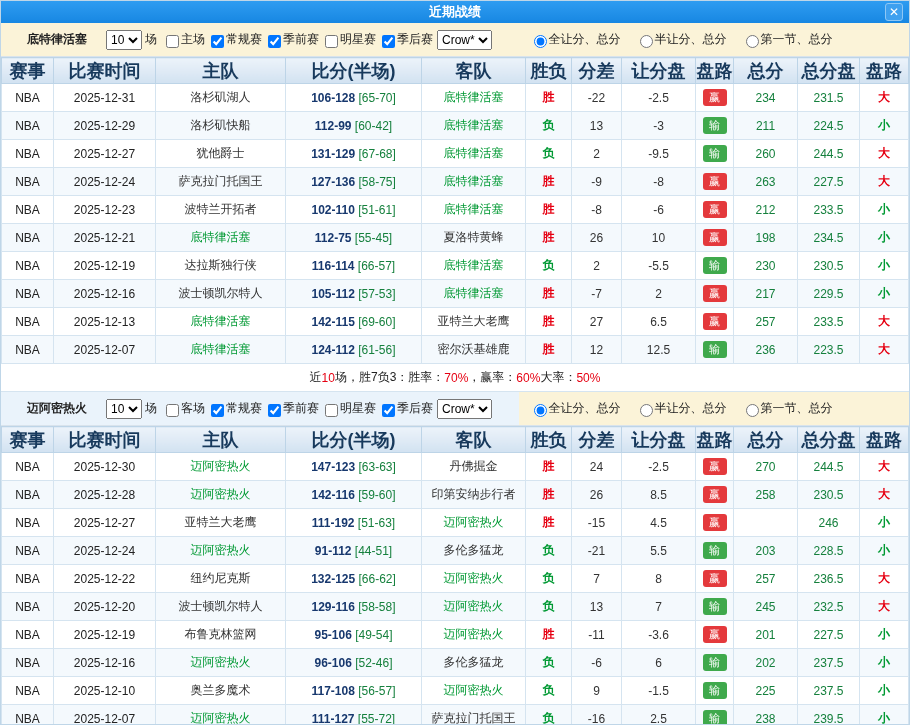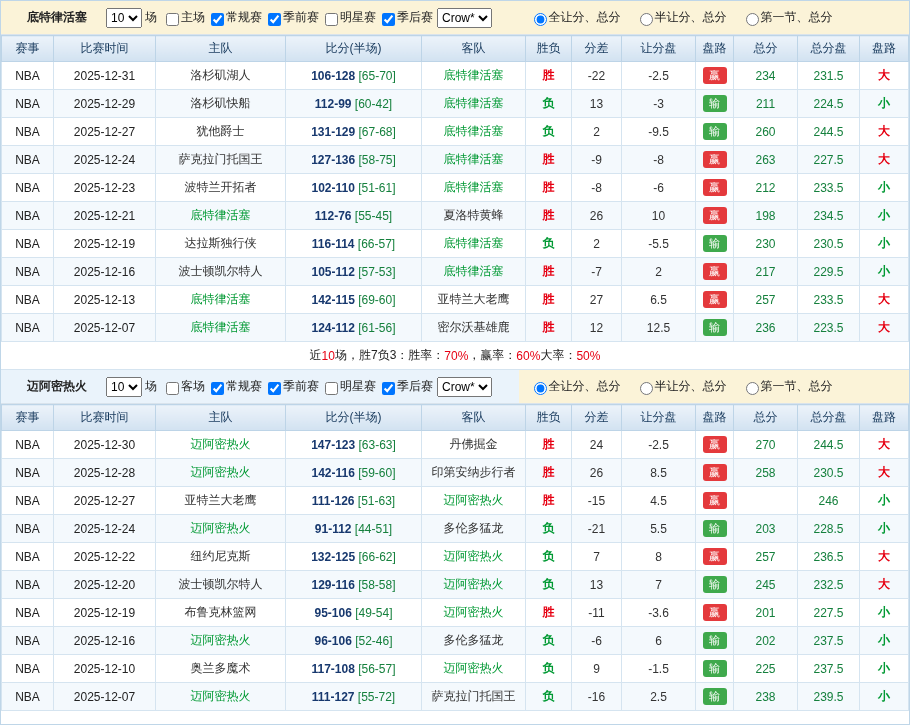--- a/index.html
+++ b/index.html
@@ -15,21 +15,21 @@
   .fb-cream .fb-left,.fb-cream .fb-right{background:#fbf3d8}
   .fb-blue .fb-left{background:#eaf3fb}
   .fb-blue .fb-right{background:#fbf3d8}
   .teamname{font-weight:bold;margin-right:16px;color:#222}
   .sel{font-size:12px;height:20px;margin:0 3px;font-family:inherit}
   .lbl{margin-right:4px}
   label.cb,label.rb{display:inline-flex;align-items:flex-end;margin-right:1px;cursor:pointer}
   label.rb{margin-right:14px}
   input[type=checkbox],input[type=radio]{width:13px;height:13px;margin:0 2px 0 5px;vertical-align:middle}
   table{width:100%;border-collapse:collapse;table-layout:fixed}
-  th{background:linear-gradient(#ecf3fa,#d2e2f1);border:1px solid #bdd4e7;height:26px;font-size:12px;color:#17395c;font-weight:normal}
+  th{background:linear-gradient(#ecf3fa,#d2e2f1);border:1px solid #bdd4e7;height:26px;font-size:18px;color:#17395c;font-weight:bold}
   td{border:1px solid #d5e4f0;height:28px;text-align:center;overflow:hidden;white-space:nowrap;background:#fff}
   tbody tr:nth-child(even) td{background:#f4f9fd}
   .c-team{color:#333}
   .c-team.focus{color:#009933}
   .sc{color:#17386e;font-weight:bold}
   .half{color:#15803d}
   .c-res{font-weight:bold}
   .red{color:#e60012}
   .green{color:#009933}
   .c-blue{color:#15803d}
@@ -38,20 +38,24 @@
   .b-red{background:#e4393c}
   .b-green{background:#3fa94c}
   .summary{height:28px;display:flex;align-items:center;justify-content:center;background:#fff;border-bottom:1px solid #d5e4f0;font-size:12px}
   .summary .red{color:#e60012}
 </style>
 </head>
 <body>
 
 <div class="panel">
 
+  <div class="titlebar">
+    <span class="title">近期战绩</span>
+    <span class="close">✕</span>
+  </div>
 
   <div class="filterbar fb-cream">
     <div class="fb-left">
       <span class="teamname">底特律活塞</span>
       <select class="sel"><option>10</option></select>
       <span class="lbl">场</span>
       <label class="cb">
           <input type="checkbox" style="">
           <span>主场</span>
         </label>
@@ -188,21 +192,21 @@
           <td class="c-num">-6</td>
           <td class="c-badge"><span class="badge b-red">赢</span></td>
           <td class="c-blue">212</td>
           <td class="c-blue">233.5</td>
           <td class="c-res green">小</td>
         </tr>
         <tr>
           <td class="c-league">NBA</td>
           <td class="c-date">2025-12-21</td>
           <td class="c-team focus">底特律活塞</td>
-          <td class="c-score"><span class="sc">112-76</span> <span class="half">[55-45]</span></td>
+          <td class="c-score"><span class="sc">112-75</span> <span class="half">[55-45]</span></td>
           <td class="c-team">夏洛特黄蜂</td>
           <td class="c-res red">胜</td>
           <td class="c-num">26</td>
           <td class="c-num">10</td>
           <td class="c-badge"><span class="badge b-red">赢</span></td>
           <td class="c-blue">198</td>
           <td class="c-blue">234.5</td>
           <td class="c-res green">小</td>
         </tr>
         <tr>
@@ -375,21 +379,21 @@
           <td class="c-num">8.5</td>
           <td class="c-badge"><span class="badge b-red">赢</span></td>
           <td class="c-blue">258</td>
           <td class="c-blue">230.5</td>
           <td class="c-res red">大</td>
         </tr>
         <tr>
           <td class="c-league">NBA</td>
           <td class="c-date">2025-12-27</td>
           <td class="c-team">亚特兰大老鹰</td>
-          <td class="c-score"><span class="sc">111-126</span> <span class="half">[51-63]</span></td>
+          <td class="c-score"><span class="sc">111-192</span> <span class="half">[51-63]</span></td>
           <td class="c-team focus">迈阿密热火</td>
           <td class="c-res red">胜</td>
           <td class="c-num">-15</td>
           <td class="c-num">4.5</td>
           <td class="c-badge"><span class="badge b-red">赢</span></td>
           <td class="c-blue"></td>
           <td class="c-blue">246</td>
           <td class="c-res green">小</td>
         </tr>
         <tr>

